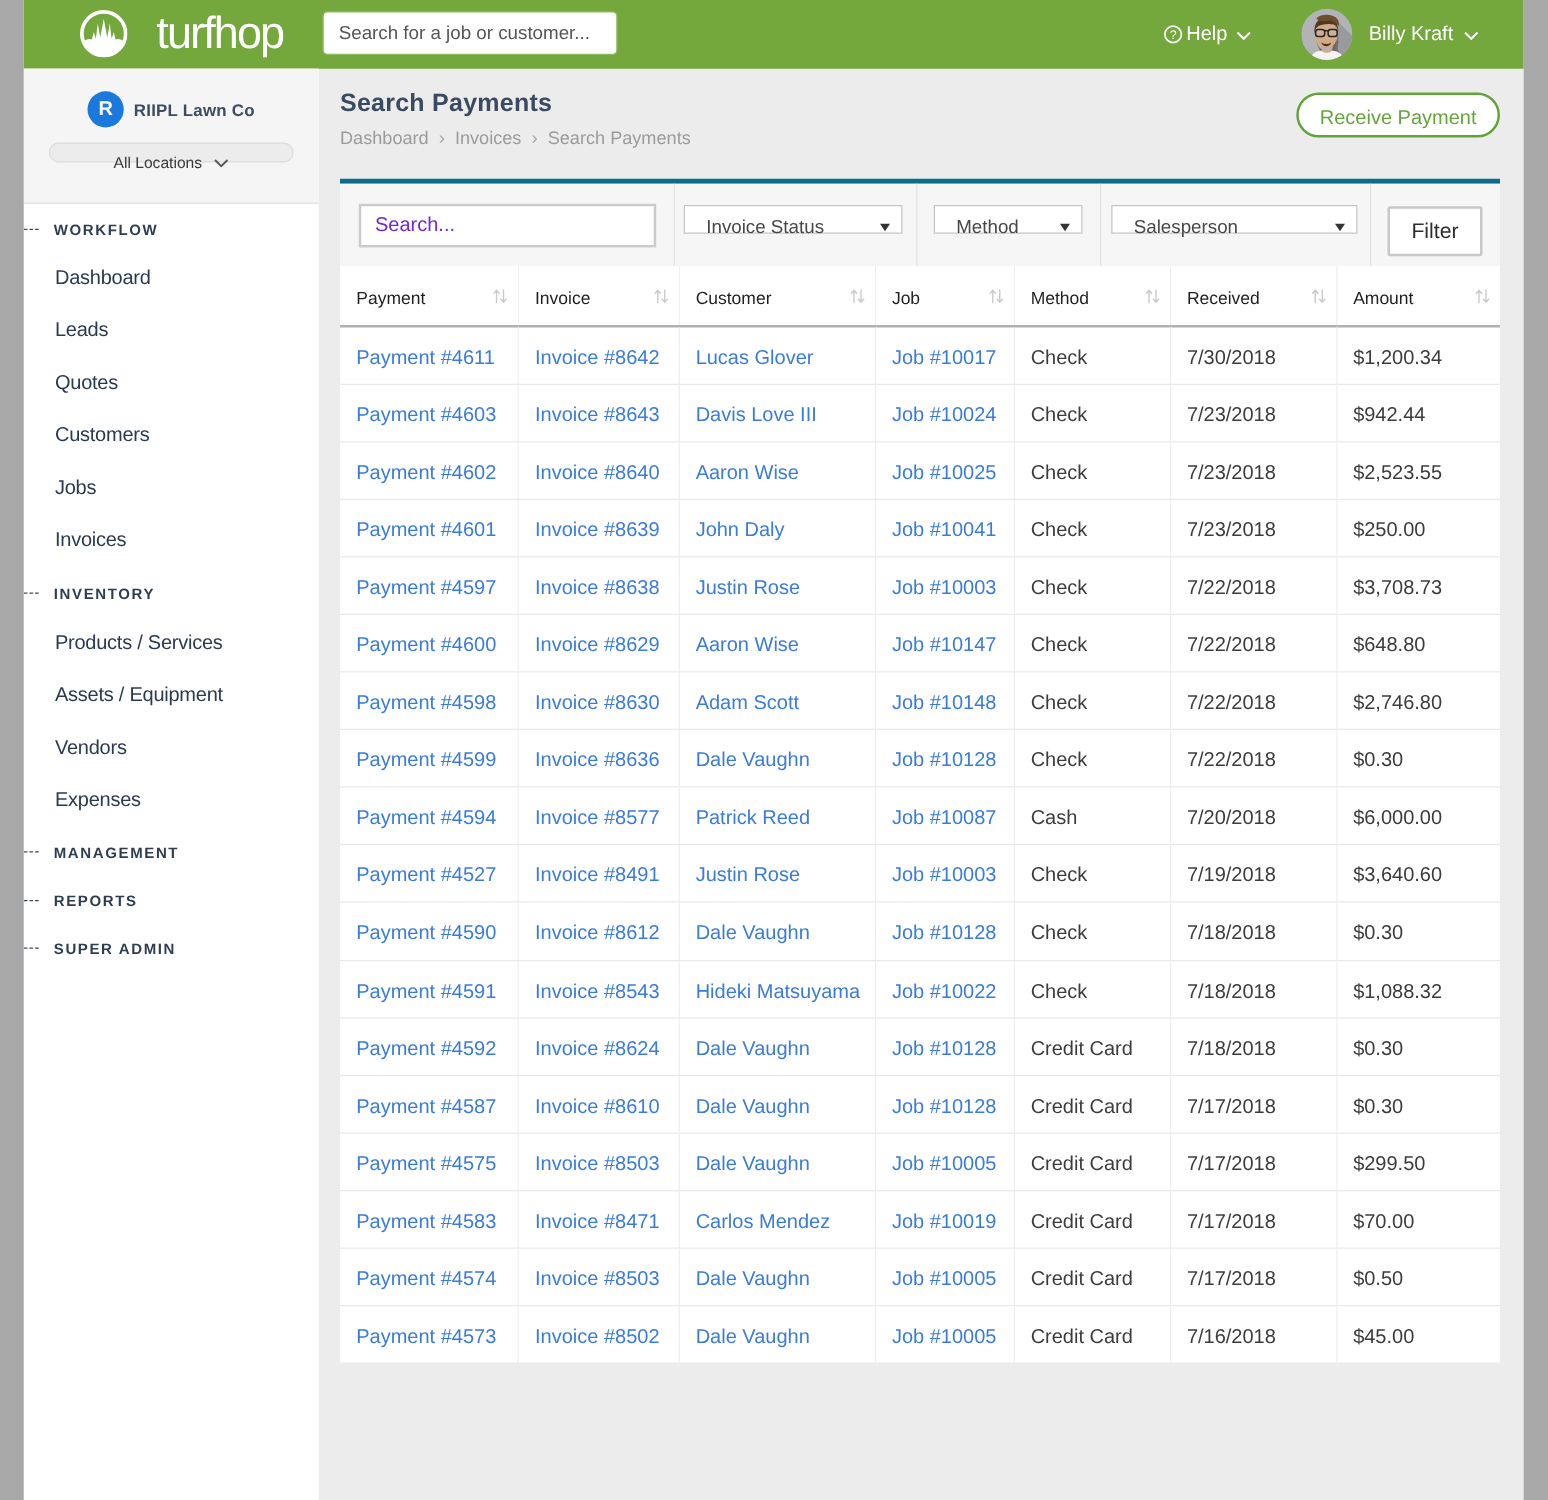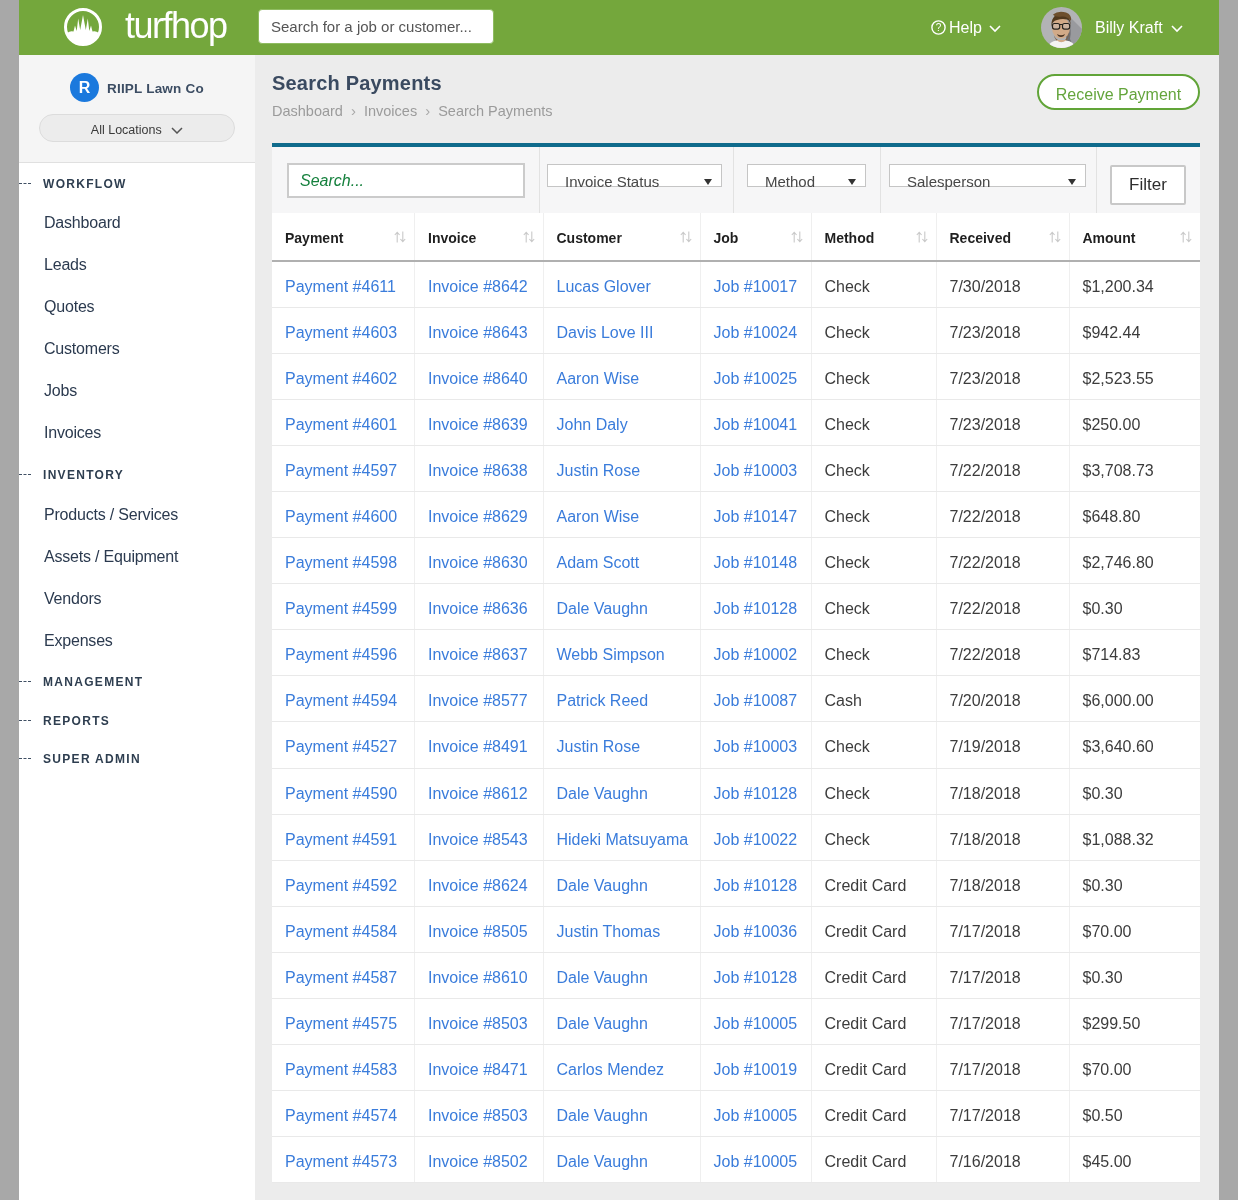--- a/index.html
+++ b/index.html
@@ -13,40 +13,40 @@
 #hsearch{position:absolute;left:239px;top:9px;width:236px;height:35px;background:#fff;border:1px solid #8fbc61;border-radius:4px;color:#555;font-size:15px;line-height:33px;padding-left:12px;}
 #help{position:absolute;left:912px;top:0;height:55px;color:#fff;}
 #bk{position:absolute;left:1076px;top:0;height:55px;color:#fff;font-size:16px;line-height:55px;}
 .hchev{position:absolute;top:25px;}
 #avatar{position:absolute;left:1022px;top:7px;width:41px;height:41px;border-radius:50%;overflow:hidden;}
 
 #side{position:absolute;left:0;top:55px;width:236px;bottom:0;background:#fff;}
 #sidehead{position:absolute;left:0;top:0;width:236px;height:108px;background:#f5f5f5;border-bottom:1px solid #e0e0e0;}
 #rcircle{position:absolute;left:51px;top:18px;width:29px;height:29px;border-radius:50%;background:#1b79dd;color:#fff;font-size:16px;font-weight:bold;text-align:center;line-height:29px;}
 #rname{position:absolute;left:88px;top:26px;font-size:13.5px;font-weight:bold;color:#3c4d63;letter-spacing:0.2px;}
-#locpill{position:absolute;left:20px;top:59px;width:196px;height:28px;border:1px solid #dcdcdc;border-radius:14px;background:#ececec;color:#3a3a3a;font-size:12.5px;text-align:center;line-height:27px;padding-top:2px;}
+#locpill{position:absolute;left:20px;top:59px;width:196px;height:16px;border:1px solid #dcdcdc;border-radius:14px;background:#ececec;color:#3a3a3a;font-size:12.5px;text-align:center;line-height:27px;padding-top:2px;}
 .mitem{position:absolute;left:25px;color:#2b3a4f;font-size:16px;letter-spacing:-0.2px;}
 .msec{position:absolute;left:24px;color:#2e3e50;font-size:12px;font-weight:bold;letter-spacing:1.3px;}
 .mdash{position:absolute;left:0;width:12px;border-top:1.5px dashed #3f4f63;}
 
 #title{position:absolute;left:253px;top:72px;font-size:20px;font-weight:bold;color:#3a4a60;letter-spacing:0.2px;}
 #crumbs{position:absolute;left:253px;top:102px;font-size:14.5px;color:#9b9b9b;}
 #crumbs .sep{margin:0 8px;color:#a8a8a8;font-size:15px;}
 #rpbtn{position:absolute;left:1018px;top:74px;width:163px;height:36px;border:2px solid #61a438;border-radius:21px;background:#ffffff;color:#64a53c;font-size:16px;text-align:center;line-height:38px;}
 #card{position:absolute;left:253px;top:143px;width:928px;}
 #tealbar{position:absolute;left:0;top:0;width:928px;height:4px;background:#0f6b8c;}
 #fstrip{position:absolute;left:0;top:4px;width:928px;height:66px;background:#f6f6f7;}
 .fdiv{position:absolute;top:0;width:1px;height:66px;background:#e2e2e2;}
-#fsearch{position:absolute;left:15px;top:16px;width:238px;height:35px;background:#fff;border:2px solid #cbcbcb;color:#15803d;font-size:16px;line-height:31px;padding-left:11px;font-style:italic;}
+#fsearch{position:absolute;left:15px;top:16px;width:238px;height:35px;background:#fff;border:2px solid #cbcbcb;color:#6d28d9;font-size:16px;line-height:31px;padding-left:11px;}
 .fsel{position:absolute;top:17px;height:23px;background:#fff;border:1px solid #c5c5c5;color:#474747;font-size:15px;line-height:33px;padding-left:17px;}
 .fsel .tri{position:absolute;right:9px;top:14px;width:0;height:0;border-left:4.5px solid transparent;border-right:4.5px solid transparent;border-top:6px solid #333;}
 #fbtn{position:absolute;left:838px;top:18px;width:76px;height:40px;background:#fff;border:2px solid #c8c8c8;border-radius:2px;color:#2e2e2e;font-size:17px;text-align:center;line-height:36px;}
 
 #tbl{position:absolute;left:0;top:70px;width:928px;border-collapse:collapse;table-layout:fixed;background:#fff;}
-#tbl th{height:48px;text-align:left;font-size:14px;color:#1f1f1f;border-bottom:2px solid #b0b0b0;padding:3px 0 0 13px;font-weight:bold;position:relative;background:#fff;}
+#tbl th{height:48px;text-align:left;font-size:14px;color:#1f1f1f;border-bottom:2px solid #b0b0b0;padding:3px 0 0 13px;font-weight:normal;position:relative;background:#fff;}
 #tbl td{height:46.1px;font-size:16px;color:#3c3c3c;border-bottom:1px solid #e9e9e9;border-right:1px solid #efefef;padding:5px 0 0 13px;background:#fff;}
 #tbl td:last-child{border-right:none;}
 #tbl th{border-right:1px solid #efefef;}
 #tbl th:last-child{border-right:none;}
 #tbl a{color:#3a7cdb;text-decoration:none;}
 .sort{position:absolute;right:7px;top:17px;}
 </style>
 </head>
 <body>
 <div id="app">
@@ -250,29 +250,20 @@
 <tr>
             <td><a>Payment #4599</a></td>
             <td><a>Invoice #8636</a></td>
             <td><a>Dale Vaughn</a></td>
             <td><a>Job #10128</a></td>
             <td>Check</td>
             <td>7/22/2018</td>
             <td>$0.30</td>
           </tr>
 <tr>
-            <td><a>Payment #4596</a></td>
-            <td><a>Invoice #8637</a></td>
-            <td><a>Webb Simpson</a></td>
-            <td><a>Job #10002</a></td>
-            <td>Check</td>
-            <td>7/22/2018</td>
-            <td>$714.83</td>
-          </tr>
-<tr>
             <td><a>Payment #4594</a></td>
             <td><a>Invoice #8577</a></td>
             <td><a>Patrick Reed</a></td>
             <td><a>Job #10087</a></td>
             <td>Cash</td>
             <td>7/20/2018</td>
             <td>$6,000.00</td>
           </tr>
 <tr>
             <td><a>Payment #4527</a></td>
@@ -304,29 +295,20 @@
 <tr>
             <td><a>Payment #4592</a></td>
             <td><a>Invoice #8624</a></td>
             <td><a>Dale Vaughn</a></td>
             <td><a>Job #10128</a></td>
             <td>Credit Card</td>
             <td>7/18/2018</td>
             <td>$0.30</td>
           </tr>
 <tr>
-            <td><a>Payment #4584</a></td>
-            <td><a>Invoice #8505</a></td>
-            <td><a>Justin Thomas</a></td>
-            <td><a>Job #10036</a></td>
-            <td>Credit Card</td>
-            <td>7/17/2018</td>
-            <td>$70.00</td>
-          </tr>
-<tr>
             <td><a>Payment #4587</a></td>
             <td><a>Invoice #8610</a></td>
             <td><a>Dale Vaughn</a></td>
             <td><a>Job #10128</a></td>
             <td>Credit Card</td>
             <td>7/17/2018</td>
             <td>$0.30</td>
           </tr>
 <tr>
             <td><a>Payment #4575</a></td>

